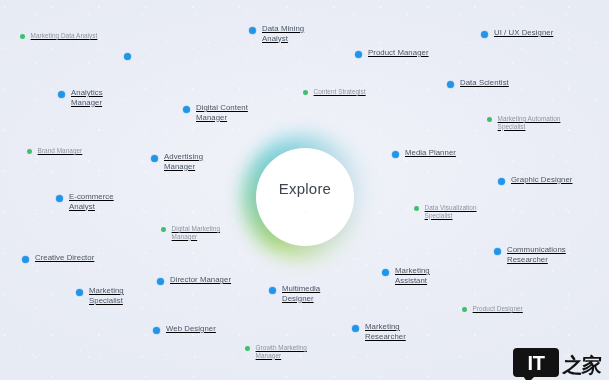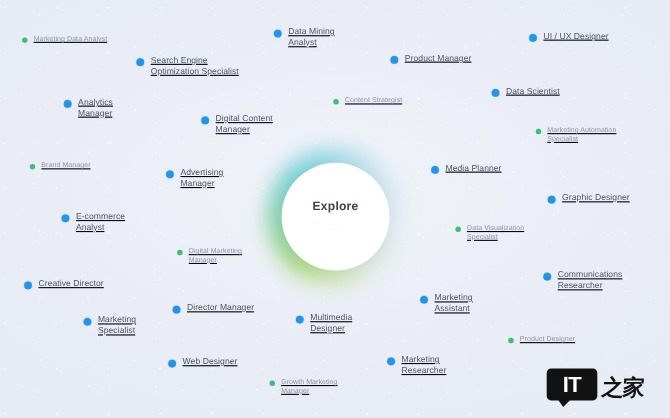--- a/index.html
+++ b/index.html
@@ -75,24 +75,24 @@
     border-radius: 50%;
     background: radial-gradient(circle at 45% 38%, #ffffff 0%, #ffffff 72%, #fbfdfc 100%);
     box-shadow: 0 2px 14px rgba(120,150,170,.18);
     display: flex;
     flex-direction: column;
     align-items: center;
     justify-content: center;
   }
 
   #hub-label {
-    font-size: 11px;
+    font-size: 15px;
     color: #3e4550;
     letter-spacing: .2px;
-    font-weight: 700;
+    font-weight: 400;
   }
 
   #hub-sub {
     margin-top: 12px;
     font-size: 5px;
     color: #c9cfd6;
     letter-spacing: .5px;
   }
 
   
@@ -135,23 +135,24 @@
   .node.secondary .label {
     font-size: 6.4px;
     color: #8d949f;
     letter-spacing: .05px;
   }
 
   
   #watermark {
     position: absolute;
     right: 8px;
-    bottom: 16px;
+    bottom: 3px;
     width: 104px;
     display: flex;
+    flex-direction: column;
     align-items: flex-end;
     gap: 2px;
   }
 
   #wm-marks {
     display: flex;
     align-items: flex-end;
     gap: 4px;
     height: 33px;
   }
@@ -209,22 +210,21 @@
 
 <div id="canvas">
 
   <div id="texture"></div>
 
   <div id="nodes-layer">
       <div class="node secondary" style="left: 20px; top: 32px;"><span class="dot"></span><span class="label">Marketing Data Analyst</span></div>
       <div class="node primary" style="left: 249px; top: 24px;"><span class="dot"></span><span class="label">Data Mining
 Analyst</span></div>
       <div class="node primary" style="left: 481px; top: 28px;"><span class="dot"></span><span class="label">UI / UX Designer</span></div>
-      <div class="node primary" style="left: 124px; top: 50px;"><span class="dot"></span><span class="label">Search Engine
-Optimization Specialist</span></div>
+      <div class="node primary" style="left: 124px; top: 50px;"><span class="dot"></span></div>
       <div class="node primary" style="left: 355px; top: 48px;"><span class="dot"></span><span class="label">Product Manager</span></div>
       <div class="node primary" style="left: 447px; top: 78px;"><span class="dot"></span><span class="label">Data Scientist</span></div>
       <div class="node primary" style="left: 58px; top: 88px;"><span class="dot"></span><span class="label">Analytics
 Manager</span></div>
       <div class="node secondary" style="left: 303px; top: 88px;"><span class="dot"></span><span class="label">Content Strategist</span></div>
       <div class="node primary" style="left: 183px; top: 103px;"><span class="dot"></span><span class="label">Digital Content
 Manager</span></div>
       <div class="node secondary" style="left: 487px; top: 115px;"><span class="dot"></span><span class="label">Marketing Automation
 Specialist</span></div>
       <div class="node secondary" style="left: 27px; top: 147px;"><span class="dot"></span><span class="label">Brand Manager</span></div>

